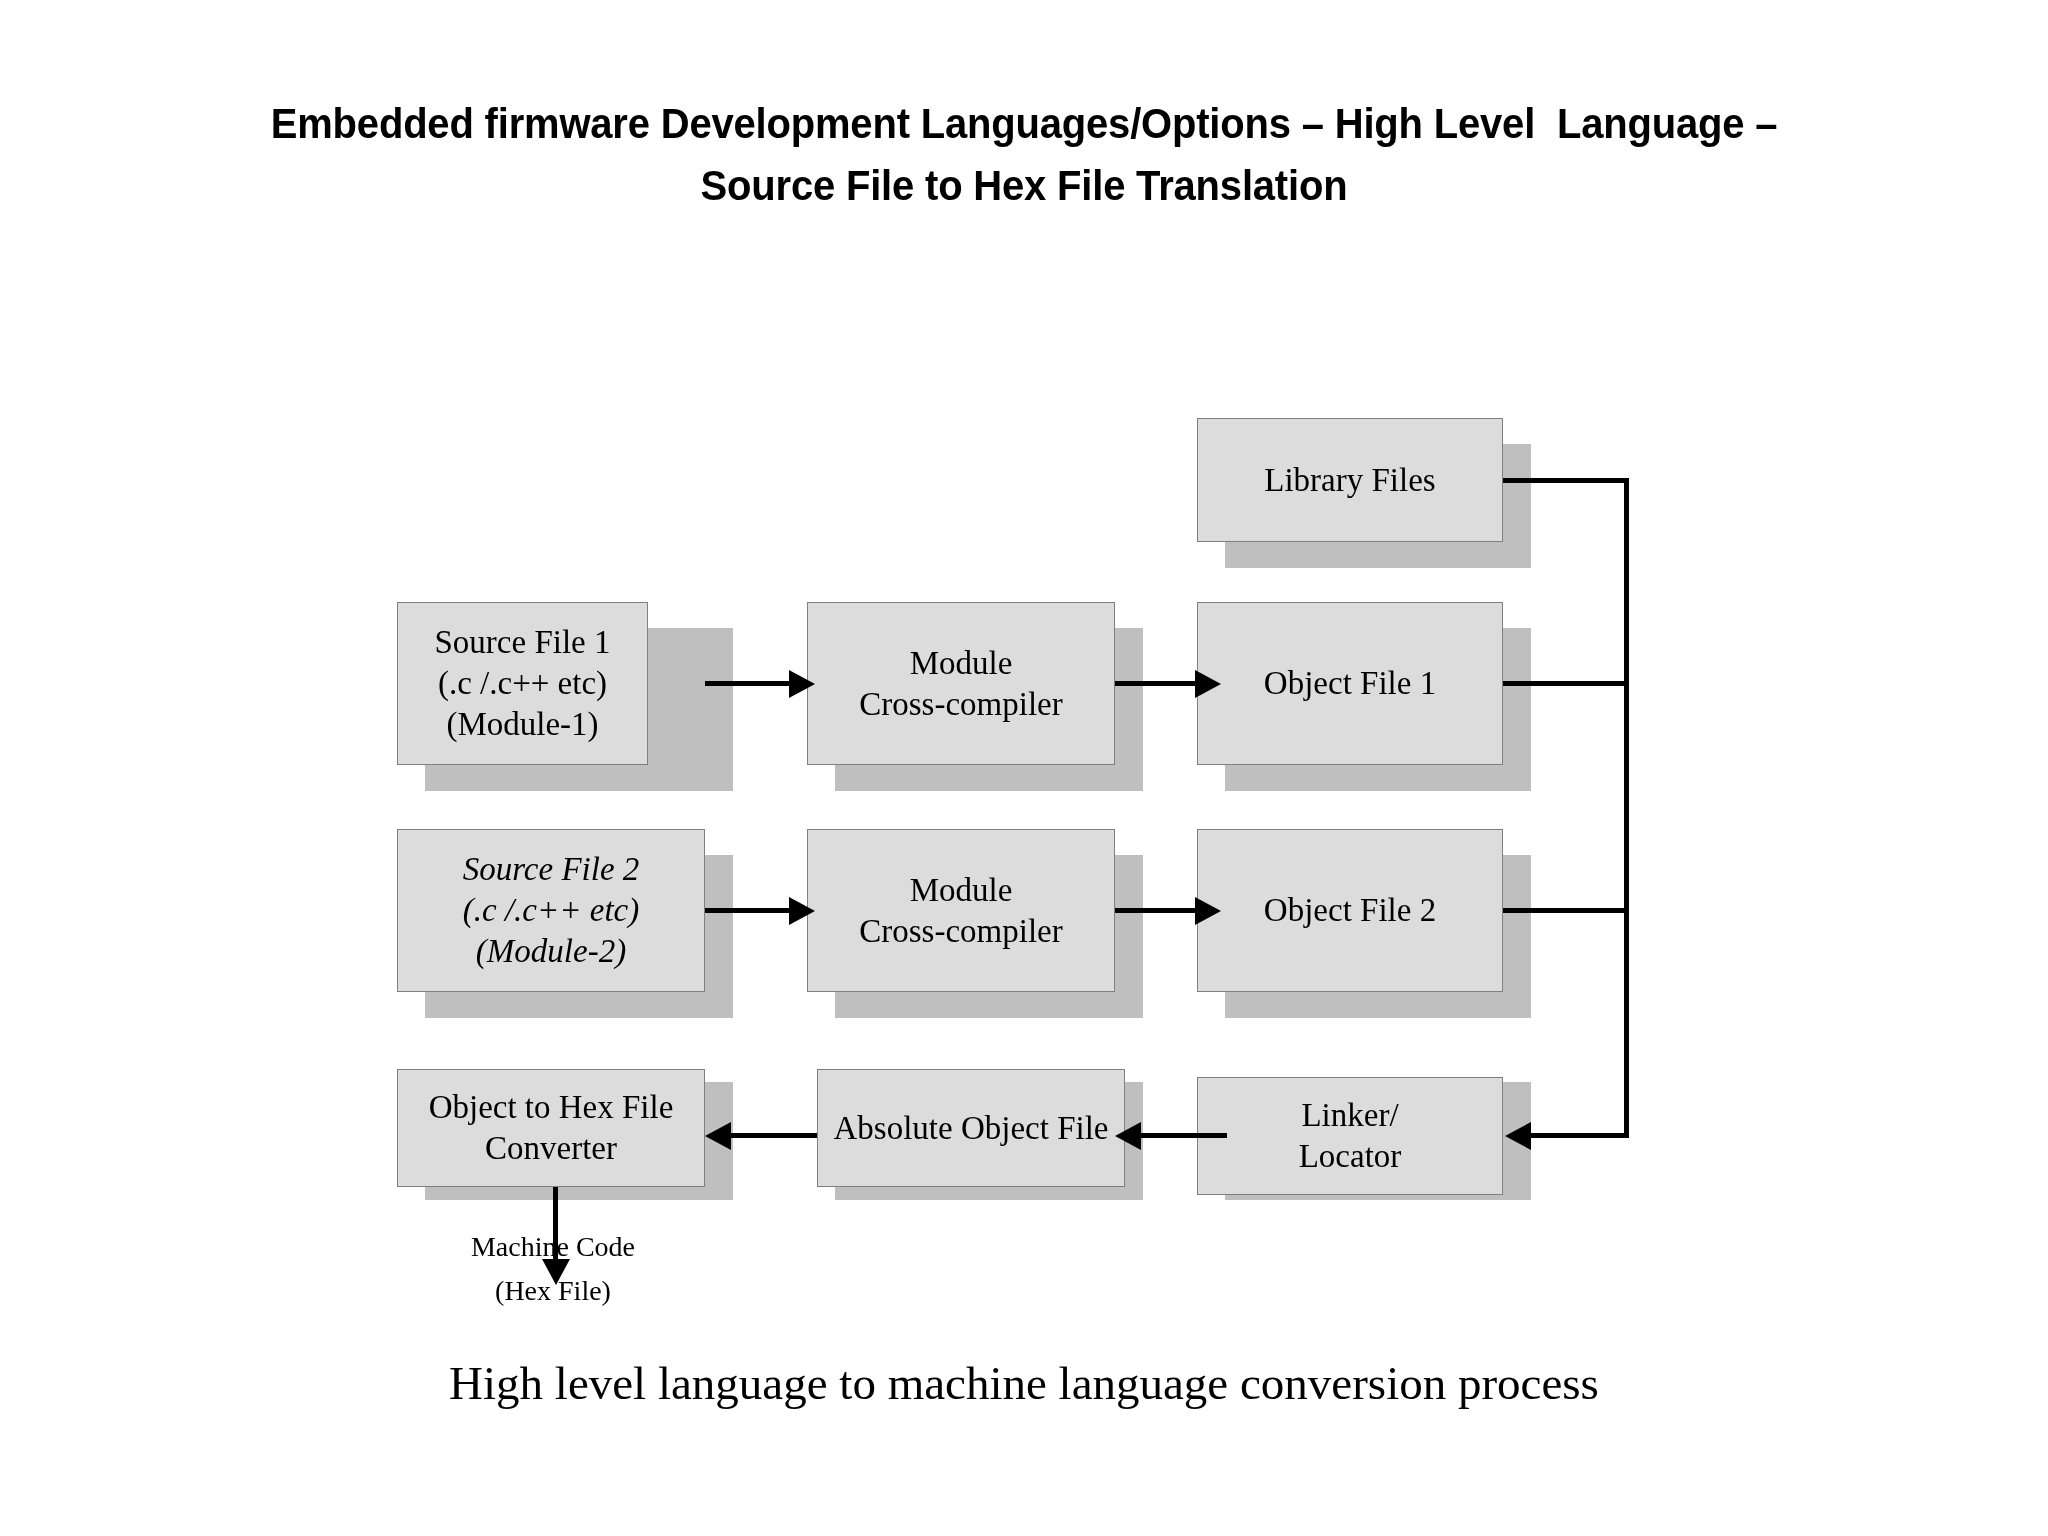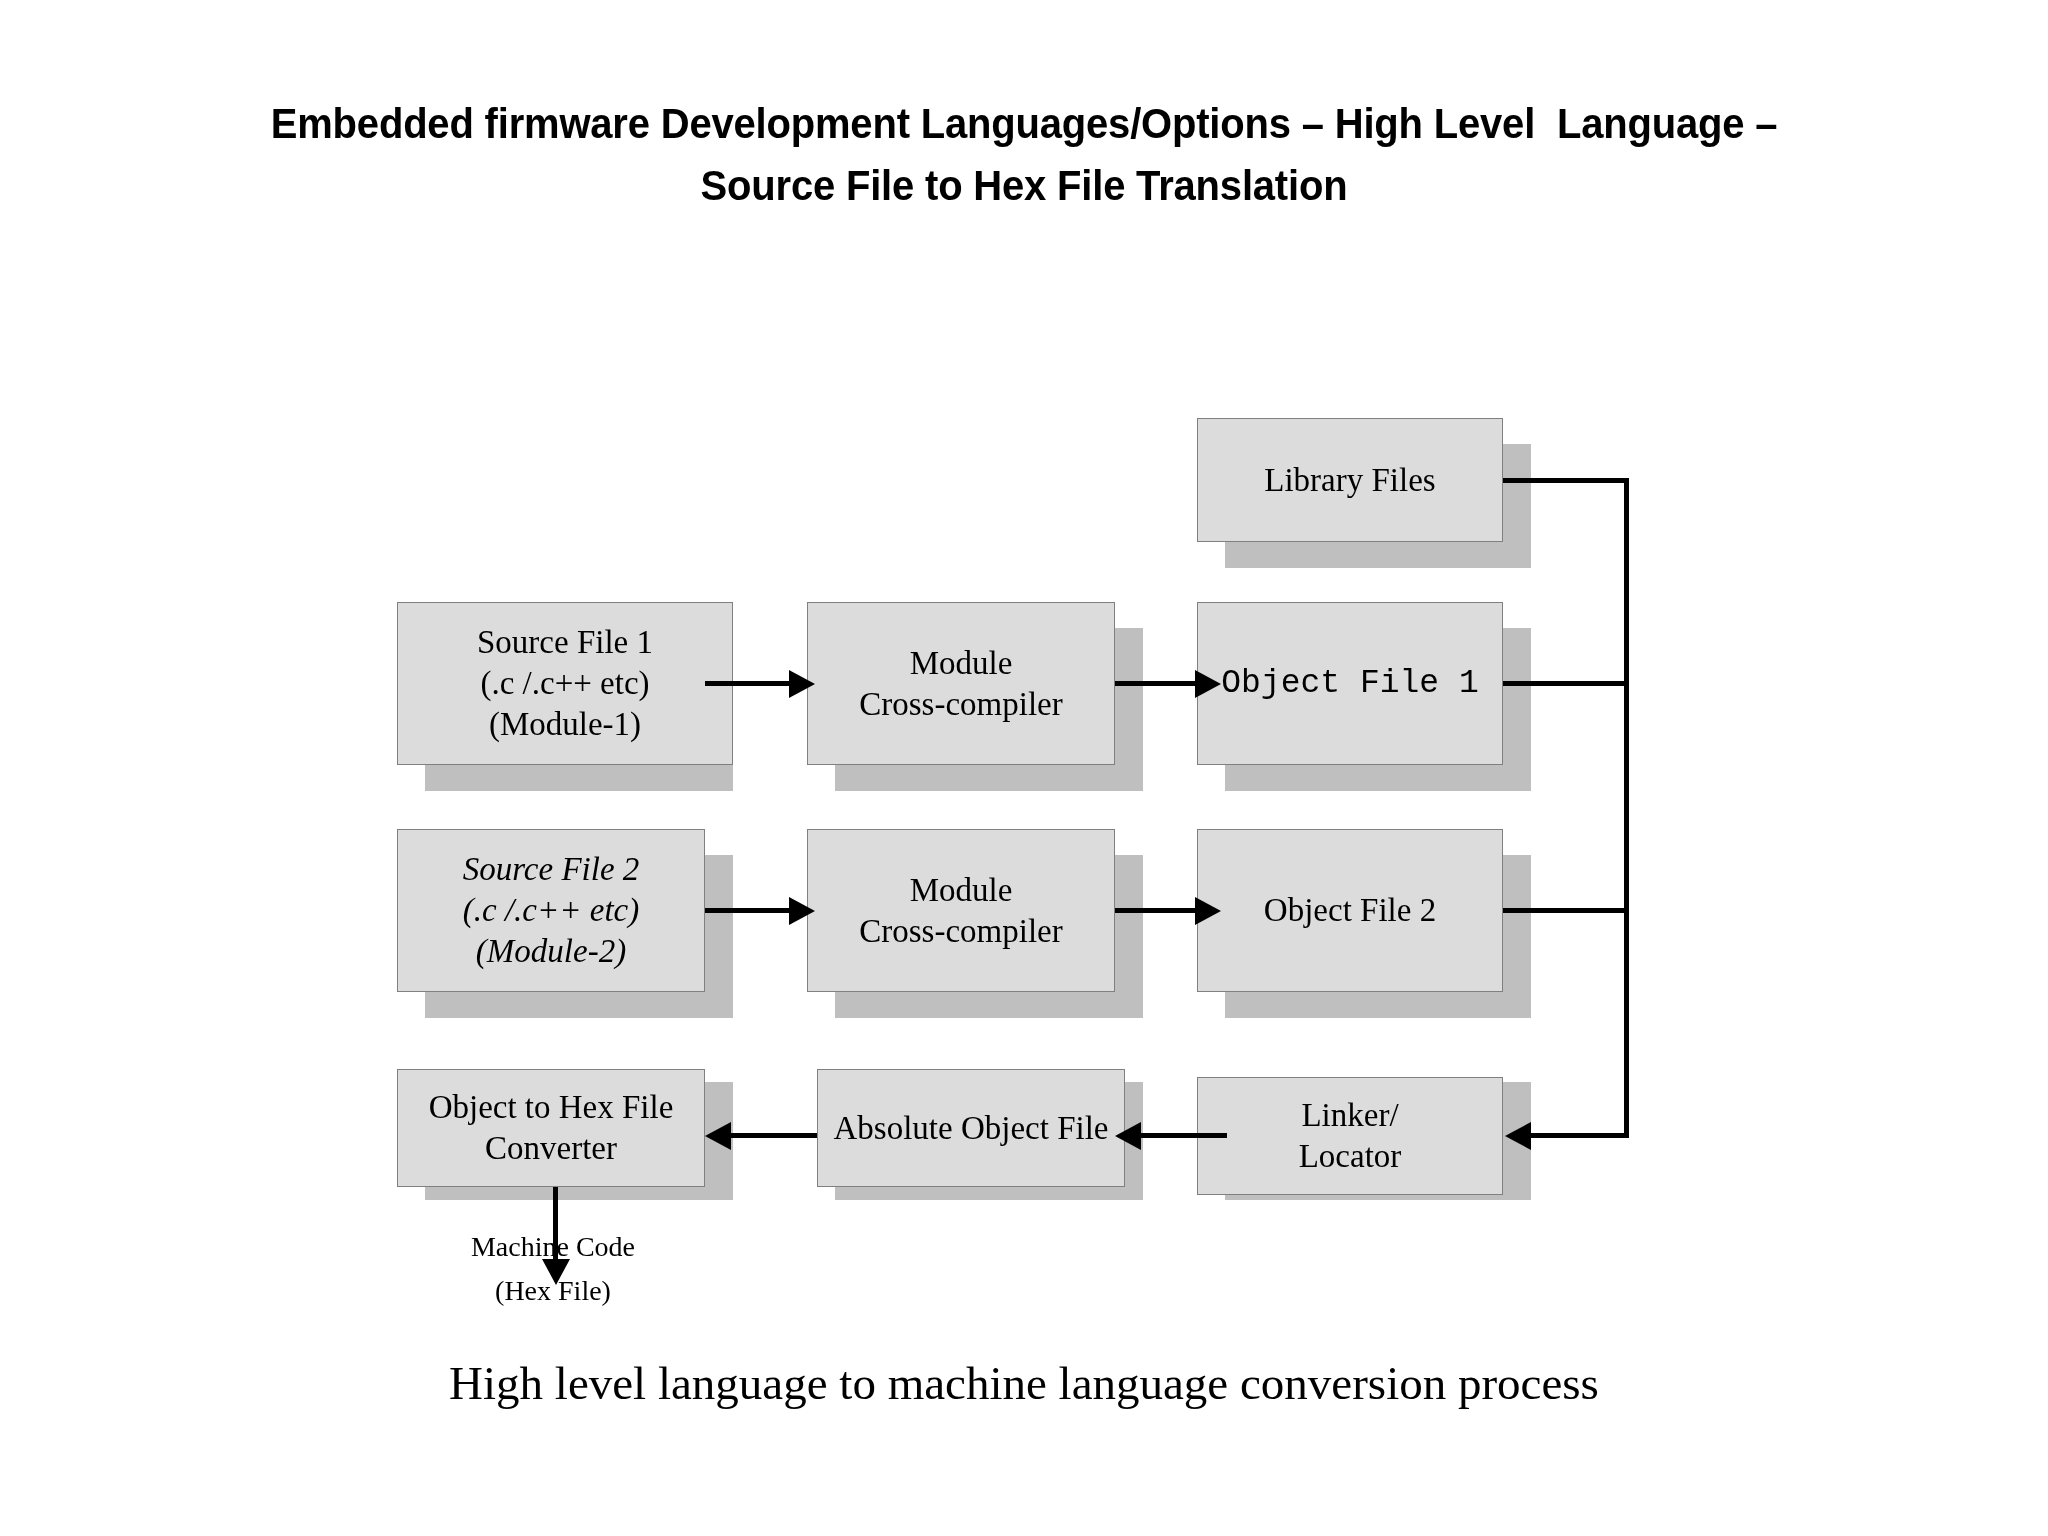--- a/index.html
+++ b/index.html
@@ -176,32 +176,32 @@
   <div class="hline" style="left:731px;  top:1133px; width:86px;"></div>
   <div class="arrow-left" style="left:705px;  top:1122px;"></div>
 
   <div class="vline" style="left:553px; top:1187px; height:78px;"></div>
   <div class="arrow-down" style="left:542px; top:1259px;"></div>
 
   <div class="box" style="left:1197px; top:418px; width:306px; height:124px;">
     <span class="ln">Library Files</span>
   </div>
 
-  <div class="box" style="left:397px; top:602px; width:336px; height:163px;">
+  <div class="box" style="left:397px; top:602px; width:251px; height:163px;">
     <span class="ln">Source File 1</span>
     <span class="ln">(.c /.c++ etc)</span>
     <span class="ln">(Module-1)</span>
   </div>
 
   <div class="box" style="left:807px; top:602px; width:308px; height:163px;">
     <span class="ln">Module</span>
     <span class="ln">Cross-compiler</span>
   </div>
 
-  <div class="box" style="left:1197px; top:602px; width:306px; height:163px;font-family:Liberation Mono, monospace;">
+  <div class="box" style="left:1197px; top:602px; width:306px; height:163px;">
     <span class="ln">Object File 1</span>
   </div>
 
   <div class="box" style="left:397px; top:829px; width:308px; height:163px;font-style:italic;">
     <span class="ln">Source File 2</span>
     <span class="ln">(.c /.c++ etc)</span>
     <span class="ln">(Module-2)</span>
   </div>
 
   <div class="box" style="left:807px; top:829px; width:308px; height:163px;">

